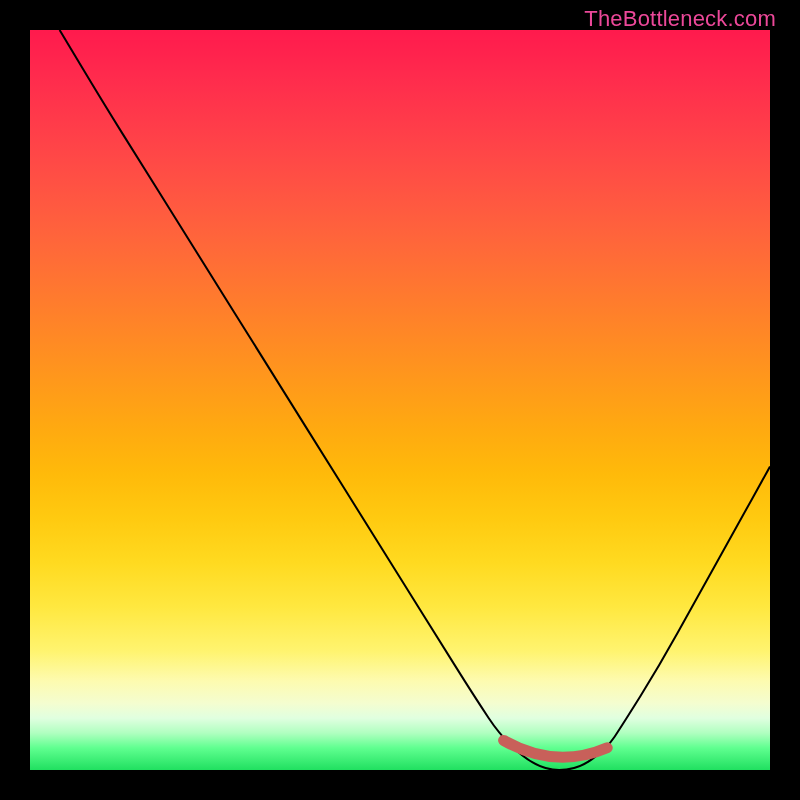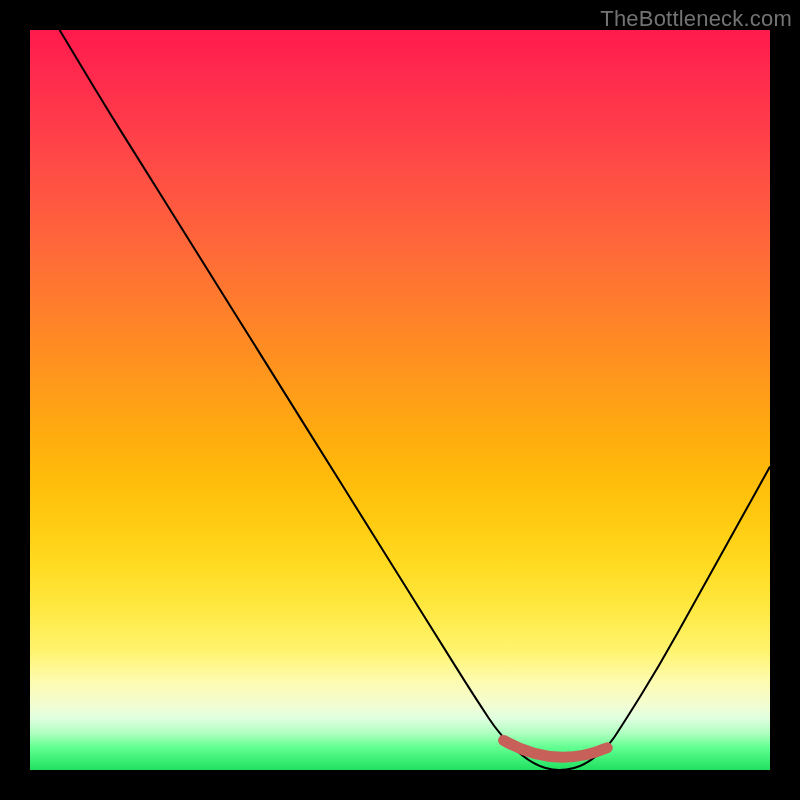--- a/index.html
+++ b/index.html
@@ -4,21 +4,21 @@
 <style>
 *{margin:0;padding:0;box-sizing:border-box}
 body{background:#000;width:800px;height:800px;position:relative;font-family:Arial,sans-serif}
 .chart-area{position:absolute;left:30px;top:30px;width:740px;height:740px;overflow:hidden}
 .gradient{width:100%;height:100%;background:linear-gradient(to bottom,
 #ff1a4d 0%,#ff2a4d 6%,#ff3a4a 12%,#ff4a46 18%,#ff5a40 24%,
 #ff6a38 30%,#ff7a2e 36%,#ff8a24 42%,#ff9a1a 48%,#ffaa10 54%,
 #ffba0a 60%,#ffca10 66%,#ffda20 72%,#ffe840 78%,#fff470 84%,
 #fdfbb0 88%,#f4fdd0 91%,#e0ffe0 93%,#b0ffc0 95%,#60ff90 97%,#20e060 100%)}
 .curve{position:absolute;left:0;top:0;width:740px;height:740px;pointer-events:none}
-.watermark{position:absolute;right:8px;top:6px;color:#737373;font-size:22px;font-weight:500;letter-spacing:0.2px}
+.watermark{position:absolute;right:24px;top:6px;color:#ec4899;font-size:22px;font-weight:500;letter-spacing:0.2px}
 </style>
 </head>
 <body>
 
 <div class="watermark">TheBottleneck.com</div>
 
 <div class="chart-area">
   <div class="gradient"></div>
   <svg class="curve" viewBox="0 0 740 740" preserveAspectRatio="none">
     <path id="curve-path" fill="none" stroke="#000" stroke-width="2" d="M29.6 0 Q 29.6 0 51.8 37 Q 74 74 92.5 103.60000000000002 Q 111 133.20000000000005 129.5 162.8 Q 148 192.39999999999998 166.5 221.99999999999997 Q 185 251.59999999999997 203.5 281.2 Q 222 310.8 240.5 340.4 Q 259 370 277.5 399.6 Q 296 429.2 314.5 458.79999999999995 Q 333 488.4 351.5 518 Q 370 547.6 388.5 577.2 Q 407.00000000000006 606.8 425.5 636.4 Q 444 666 458.8 688.2 Q 473.6 710.4 492.1 725.2 Q 510.59999999999997 740 529.1 740 Q 547.6 740 562.4000000000001 728.9 Q 577.2 717.8 584.6 706.7 Q 592 695.6 610.5 666 Q 629 636.4 647.5 603.0999999999999 Q 666 569.8 684.5 536.5 Q 703 503.2 721.5 469.9 T 740 436.6"></path>

